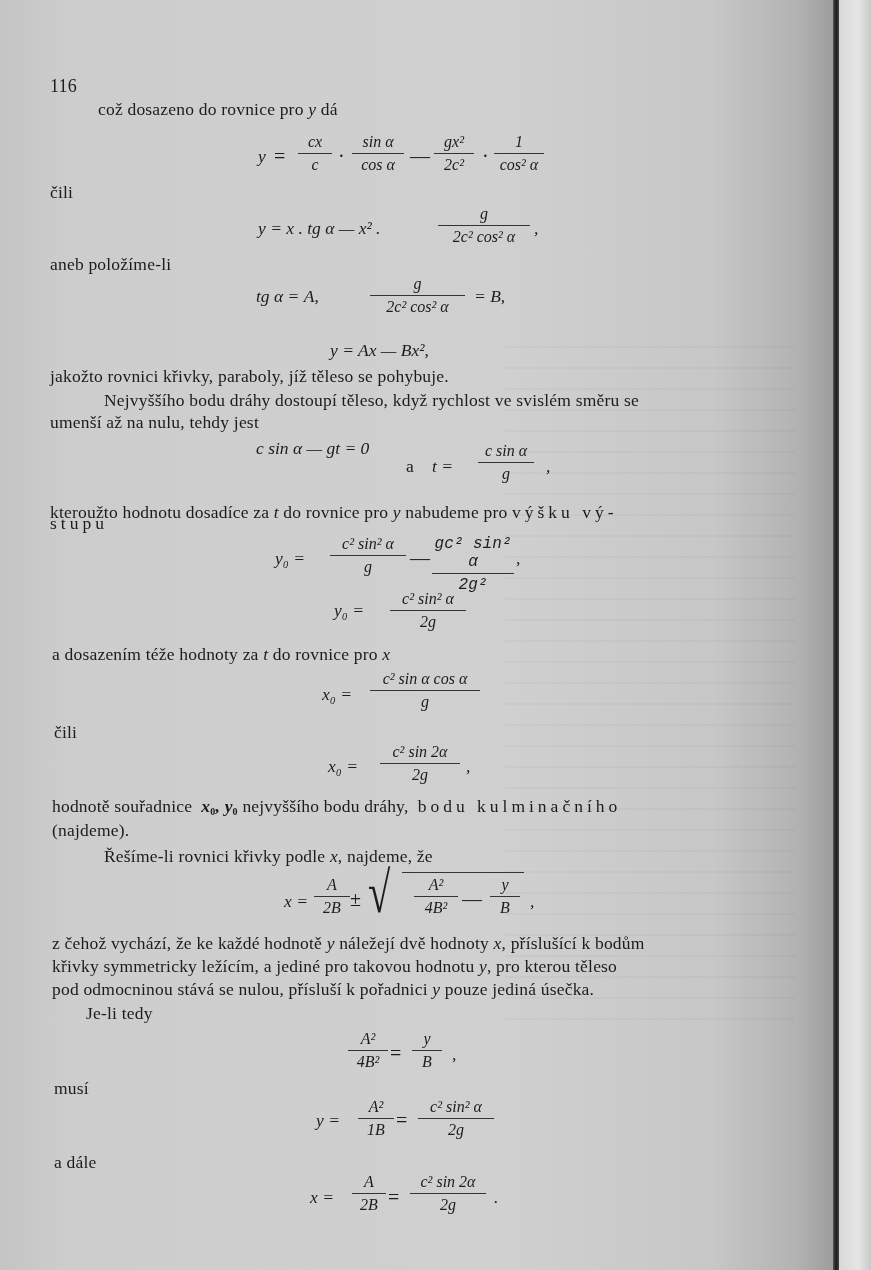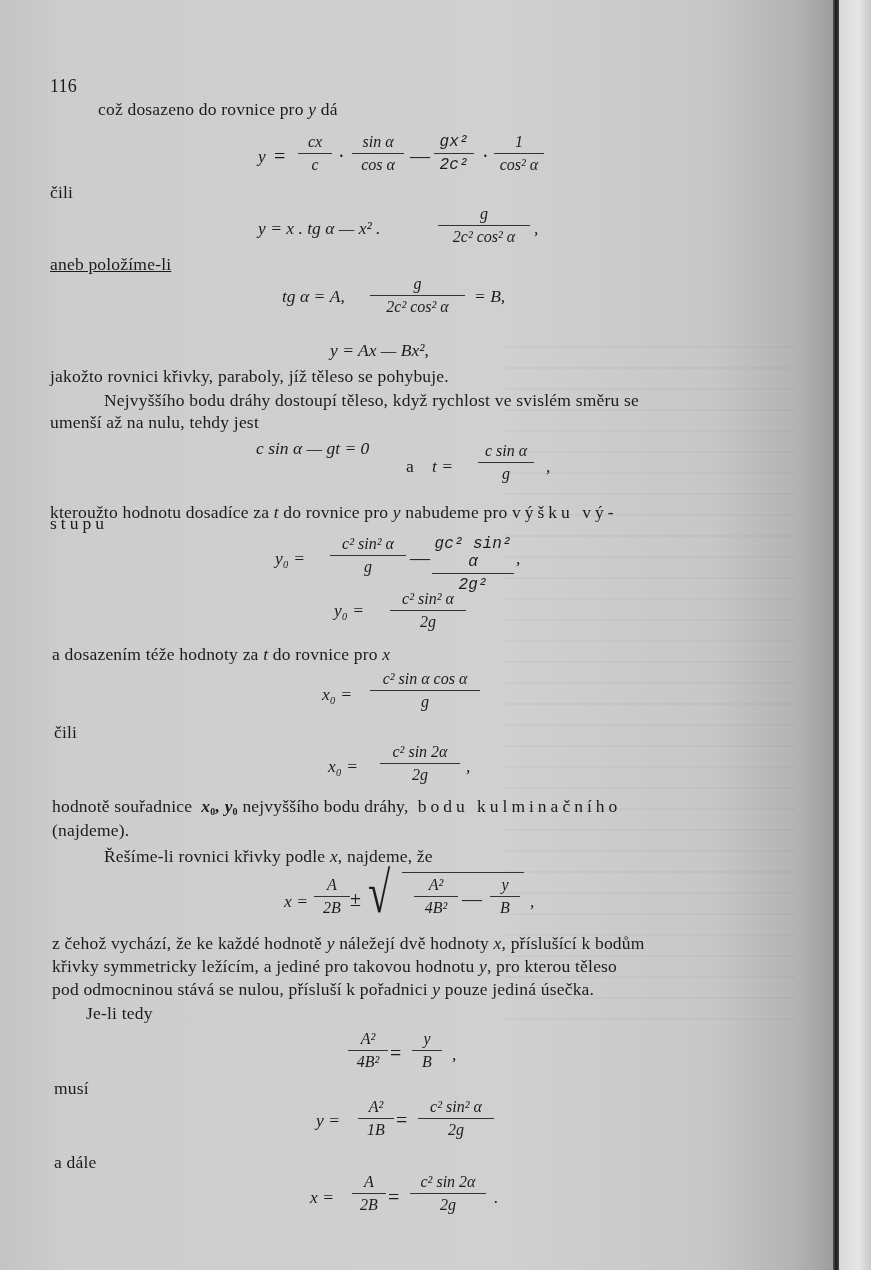--- a/index.html
+++ b/index.html
@@ -62,21 +62,21 @@
   <div class="frac" style="left:298px;top:133px;width:34px;">
       <span class="num">cx</span>
       <span class="den">c</span>
     </div>
   <span class="op" style="left:338px;top:146px;">·</span>
   <div class="frac" style="left:352px;top:133px;width:52px;">
       <span class="num">sin α</span>
       <span class="den">cos α</span>
     </div>
   <span class="op" style="left:410px;top:146px;">—</span>
-  <div class="frac" style="left:434px;top:133px;width:40px;font-family:Liberation Mono, monospace;">
+  <div class="frac" style="left:434px;top:133px;width:40px;">
       <span class="num">gx²</span>
       <span class="den">2c²</span>
     </div>
   <span class="op" style="left:482px;top:146px;">·</span>
   <div class="frac" style="left:494px;top:133px;width:50px;">
       <span class="num">1</span>
       <span class="den">cos² α</span>
     </div>
 </div>
 
@@ -84,24 +84,24 @@
 
 <div>
   <span class="eq" style="left:258px;top:220px;">y = x . tg α — x² .</span>
   <div class="frac" style="left:438px;top:205px;width:92px;">
       <span class="num">g</span>
       <span class="den">2c² cos² α</span>
     </div>
   <span class="eq" style="left:534px;top:220px;">,</span>
 </div>
 
-<div class="t" style="left:50px;top:256px;text-decoration:underline;">aneb položíme-li</div>
-
-<div>
-  <span class="eq" style="left:282px;top:288px;">tg α = A,</span>
+<div class="t" style="left:50px;top:256px;">aneb položíme-li</div>
+
+<div>
+  <span class="eq" style="left:256px;top:288px;">tg α = A,</span>
   <div class="frac" style="left:370px;top:275px;width:95px;">
       <span class="num">g</span>
       <span class="den">2c² cos² α</span>
     </div>
   <span class="eq" style="left:474px;top:288px;">= B,</span>
 </div>
 
 <div class="eq" style="left:330px;top:342px;">y = Ax — Bx²,</div>
 
 <div class="t" style="left:50px;top:368px;">jakožto rovnici křivky, paraboly, jíž těleso se pohybuje.</div>

